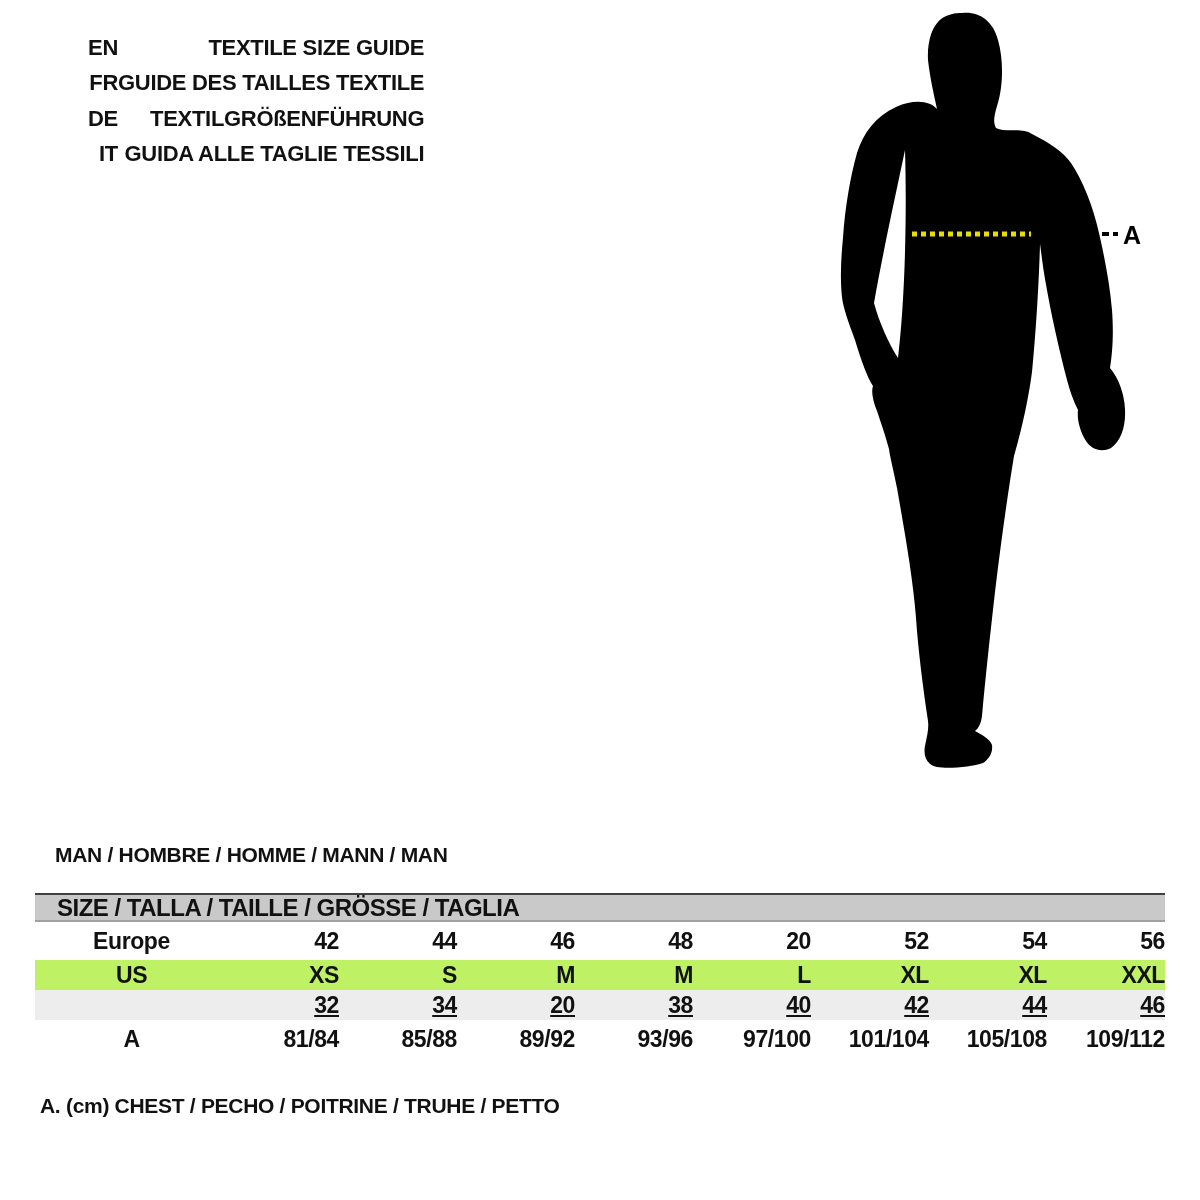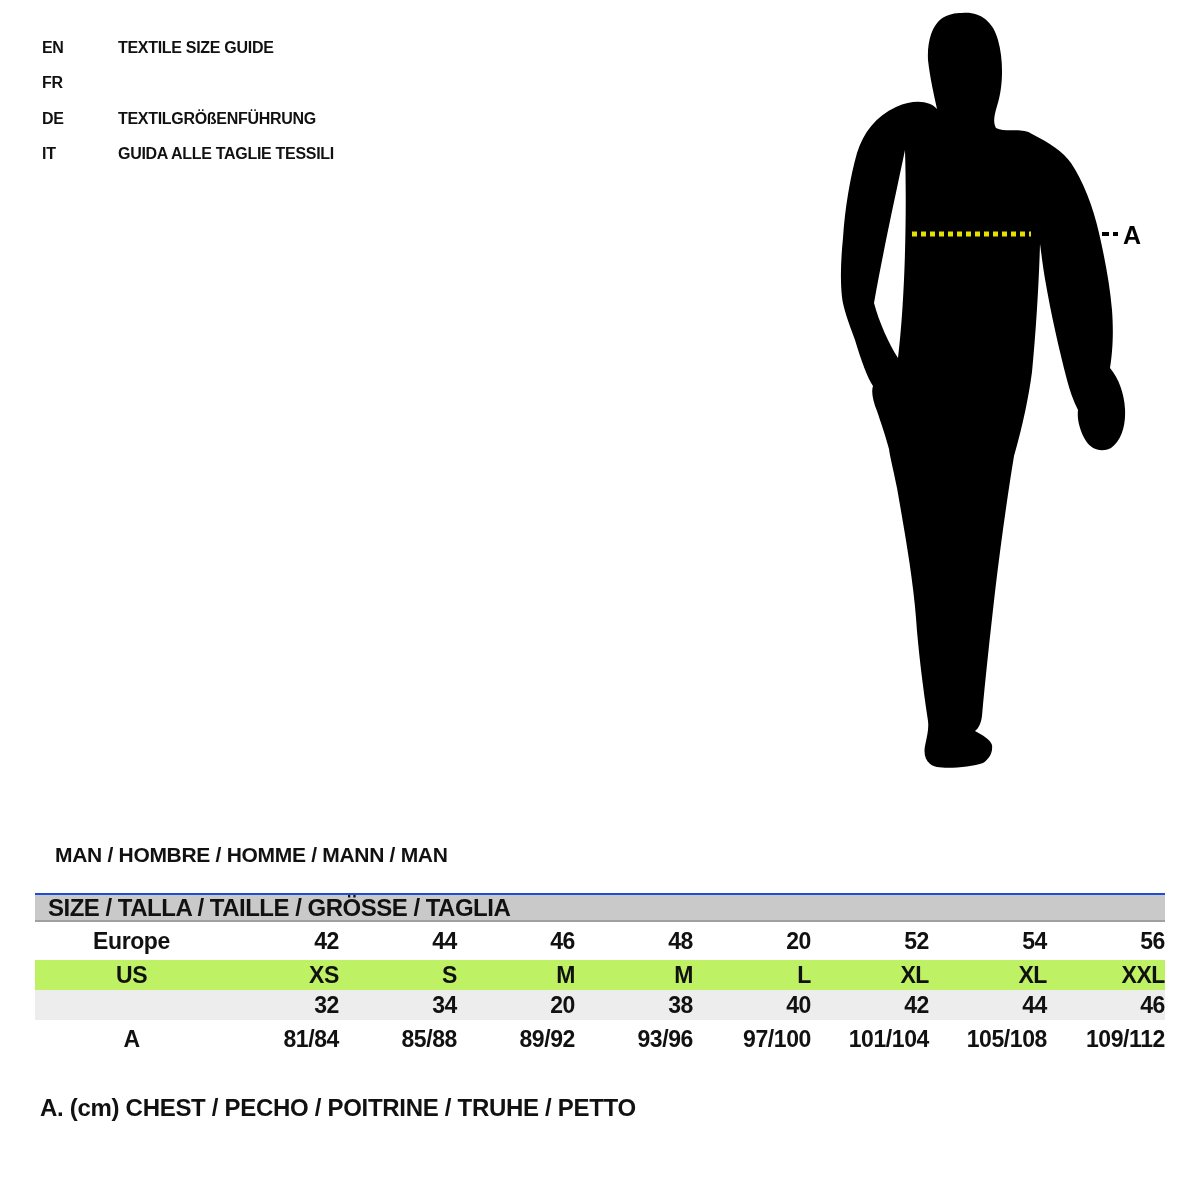--- a/index.html
+++ b/index.html
@@ -10,67 +10,68 @@
     background:#ffffff;
     font-family:"Liberation Sans", sans-serif;
     color:#111;
     overflow:hidden;
   }
 
   
   .lang-block { position:absolute; top:30px; left:42px; }
   .lang-row { display:grid; grid-template-columns:76px auto; height:35.5px; align-items:center; }
   .lang-code, .lang-label {
-    font-size:16px; font-weight:700; letter-spacing:-0.3px; white-space:nowrap;
+    font-size:22px; font-weight:700; letter-spacing:-0.3px; white-space:nowrap;text-align:right;
   }
 
   
   .product-block { position:absolute; top:223px; left:40px; }
   .product-line { font-size:24px; font-weight:700; letter-spacing:-0.4px; line-height:33px; white-space:nowrap; }
 
   
   .figure-wrap { position:absolute; left:820px; top:0; width:380px; height:800px; }
 
   
   .section-title { position:absolute; top:843px; left:55px; font-size:21px; font-weight:700; letter-spacing:-0.3px; }
 
   
   .size-table { position:absolute; top:893px; left:35px; width:1130px; }
   .size-table-header {
     height:29px; line-height:26px;
     background:#c9c9c9;
-    border-top:2px solid #1d4ed8;
+    border-top:2px solid #404040;
     border-bottom:2px solid #a0a0a0;
     font-size:24px; font-weight:700; letter-spacing:-0.5px;
-    padding-left:13px;
+    padding-left:22px;
   }
   .t-row { display:grid; grid-template-columns:186px repeat(8, 1fr); align-items:center; }
   .t-row.stripe { background:#ededed; }
   .row-europe { height:38px; }
   .row-us     { height:30px; }
-  .row-usnum  { height:30px; }
+  .row-usnum  { height:30px;text-decoration:underline; }
   .row-a      { height:38px; }
   .t-label { font-size:23px; font-weight:700; letter-spacing:-0.4px; padding-left:7px; text-align:center; }
   .t-cell  { font-size:23px; font-weight:700; letter-spacing:-0.4px; text-align:right; }
 
   
-  .footnote { position:absolute; top:1094px; left:40px; font-size:24px; font-weight:700; letter-spacing:-0.3px; }
+  .footnote { position:absolute; top:1094px; left:40px; font-size:21px; font-weight:700; letter-spacing:-0.3px; }
 </style>
 </head>
 <body>
 
 <div class="page">
 
   <div class="lang-block">
     <div class="lang-row">
       <span class="lang-code">EN</span>
       <span class="lang-label">TEXTILE SIZE GUIDE</span>
     </div>
     <div class="lang-row">
       <span class="lang-code">FR</span>
+      <span class="lang-label">GUIDE DES TAILLES TEXTILE</span>
     </div>
     <div class="lang-row">
       <span class="lang-code">DE</span>
       <span class="lang-label">TEXTILGRÖßENFÜHRUNG</span>
     </div>
     <div class="lang-row">
       <span class="lang-code">IT</span>
       <span class="lang-label">GUIDA ALLE TAGLIE TESSILI</span>
     </div>
   </div>

